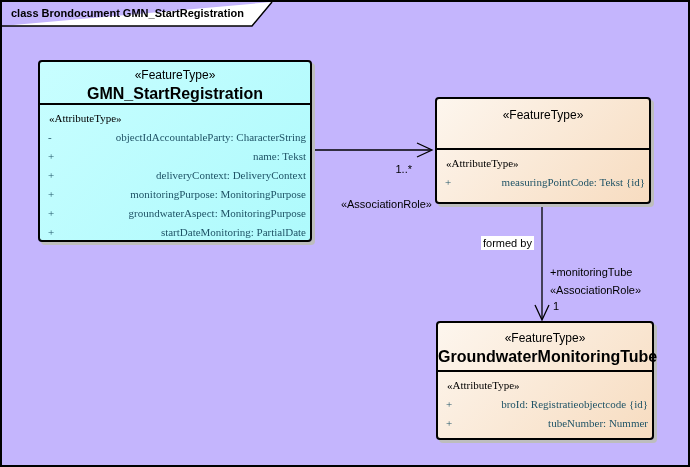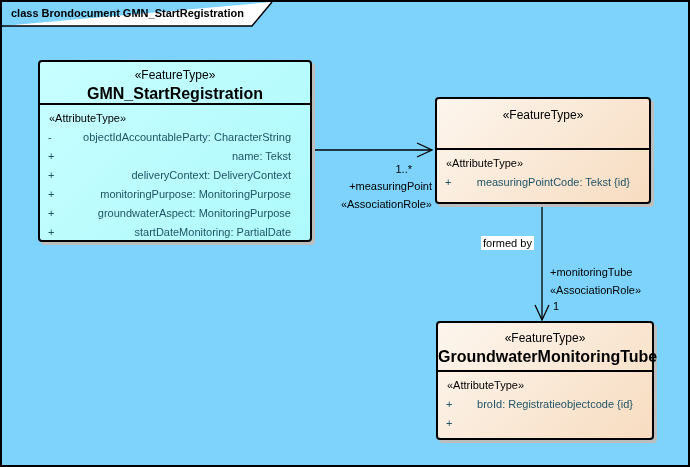--- a/index.html
+++ b/index.html
@@ -1,34 +1,34 @@
 <!DOCTYPE html>
 <html><head>
 <meta charset="utf-8">
 <style>
   html,body{margin:0;padding:0;background:#fff;}
   .canvas{
-    position:relative;width:690px;height:467px;background:#7dd3fc;
+    position:relative;width:690px;height:467px;background:#c4b5fd;
     border:2px solid #000;box-sizing:border-box;overflow:hidden;
     font-family:"Liberation Sans","DejaVu Sans",sans-serif;
   }
   .arrow-layer{position:absolute;left:0;top:0;width:686px;height:463px;pointer-events:none;}
   .frame-title{
     position:absolute;left:9px;top:5px;font-size:11px;font-weight:bold;color:#000;white-space:nowrap;
   }
   .uml-class{
     position:absolute;border:2px solid #000;border-radius:4px;background:#fff;
     box-shadow:3px 3px 0 #bdbdbd;box-sizing:border-box;font-size:11px;color:#000;
   }
   .uml-class.cyan{background:linear-gradient(135deg,#c8feff 0%,#aefafc 100%);}
   .uml-class.peach{background:linear-gradient(135deg,#fdf6ee 0%,#f7dcc0 100%);}
   .uml-header{text-align:center;box-sizing:border-box;}
   .stereo-line{font-size:12px;color:#000;}
   .class-name{font-size:16px;font-weight:bold;color:#000;margin-top:3px;}
-  .uml-body{border-top:2px solid #000;box-sizing:border-box;padding:5px 19px 0 4px;}
+  .uml-body{border-top:2px solid #000;box-sizing:border-box;padding:5px 4px 0 4px;font-family:Liberation Serif, serif;}
   .section-label{color:#000;padding-left:5px;line-height:16px;margin-bottom:2px;}
   .attr-row{display:flex;line-height:19px;color:#1f5366;white-space:nowrap;}
   .attr-vis{width:18px;padding-left:4px;flex:none;}
   .attr-text{flex:1;text-align:right;}
   .assoc-label{position:absolute;font-size:11px;color:#000;white-space:nowrap;line-height:14px;}
   .ra{text-align:right;}
   .whitebg{background:#fff;padding:0 2px;}
   .hdr-gmn{padding-top:6px;height:41px;}
   .hdr-mp{padding-top:9px;height:49px;}
   .hdr-tube{padding-top:8px;height:47px;}
@@ -110,26 +110,26 @@
       <div class="class-name">GroundwaterMonitoringTube</div>
     </div>
     <div class="uml-body">
       <div class="section-label">«AttributeType»</div>
       <div class="attr-row">
         <span class="attr-vis">+</span>
         <span class="attr-text">broId: Registratieobjectcode {id}</span>
       </div>
       <div class="attr-row">
         <span class="attr-vis">+</span>
+        <span class="attr-text">tubeNumber: Nummer</span>
       </div>
     </div>
   </div>
 
   <div class="assoc-label ra" style="left:330px;top:160px;width:80px;">1..*</div>
-  <div class="assoc-label ra" style="left:320px;top:177px;width:110px;">+measuringPoint</div>
   <div class="assoc-label ra" style="left:315px;top:195px;width:115px;">«AssociationRole»</div>
 
   <div class="assoc-label whitebg" style="left:479px;top:234px;">formed by</div>
   <div class="assoc-label" style="left:548px;top:263px;">+monitoringTube</div>
   <div class="assoc-label" style="left:548px;top:281px;">«AssociationRole»</div>
   <div class="assoc-label" style="left:551px;top:297px;">1</div>
 
 </div>
 
 </body></html>

